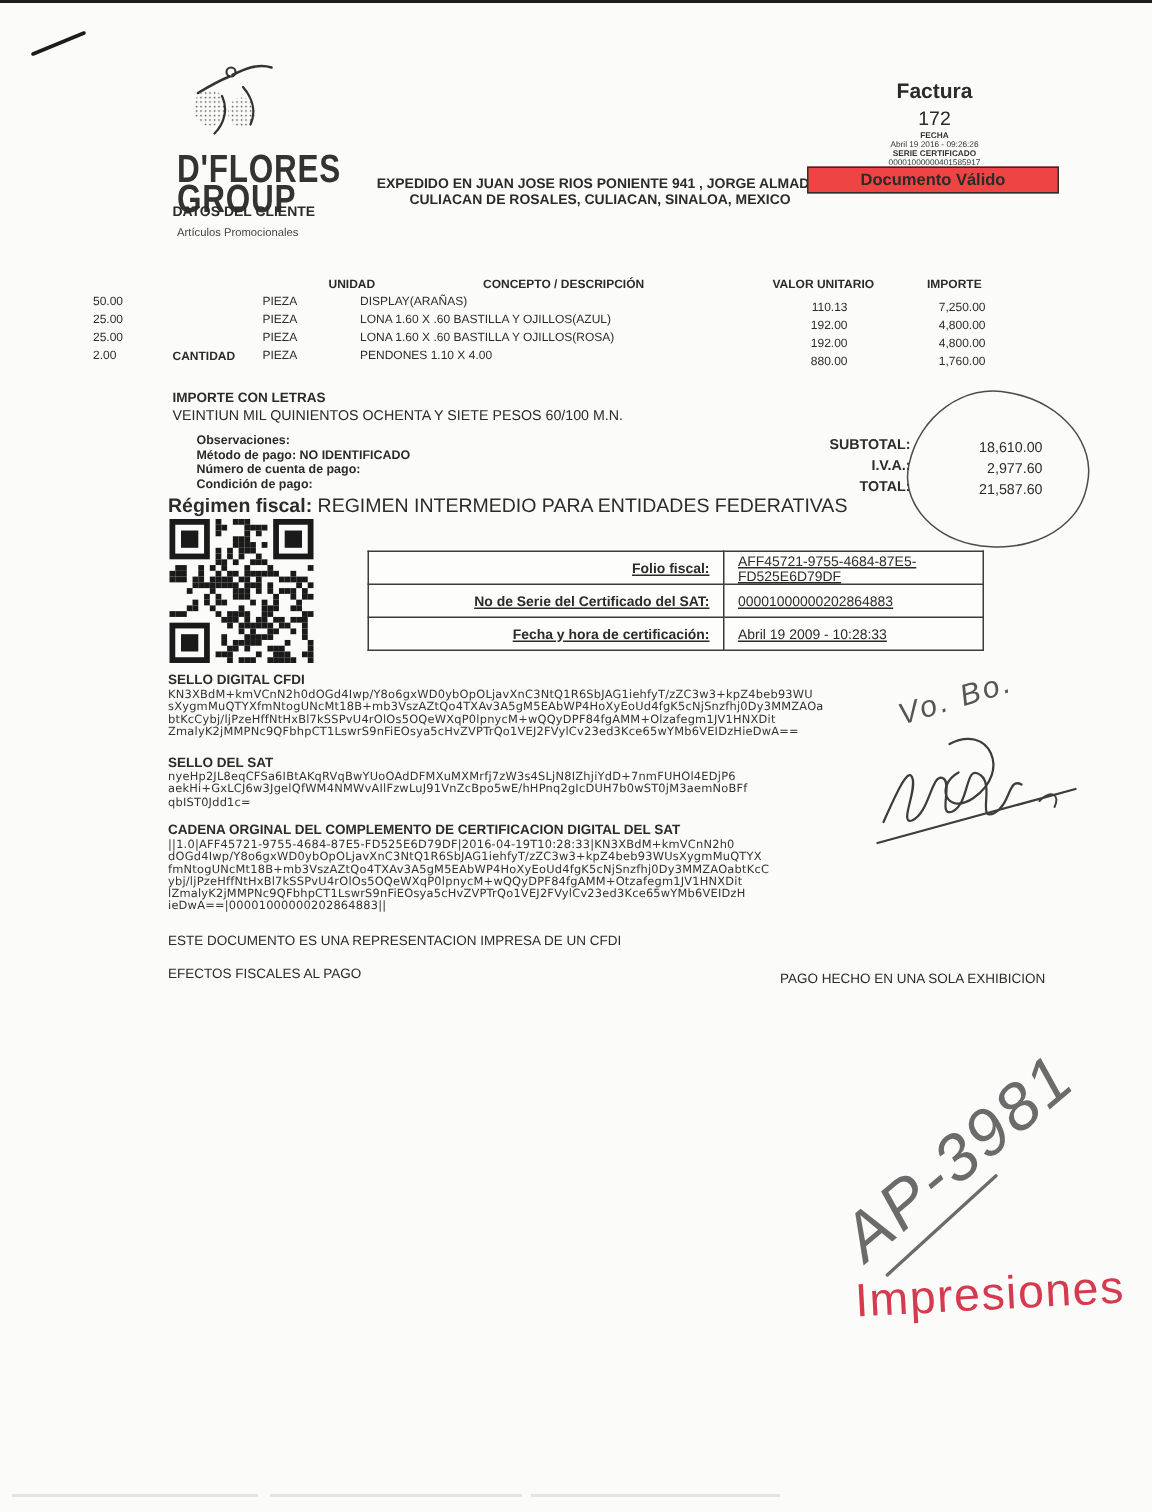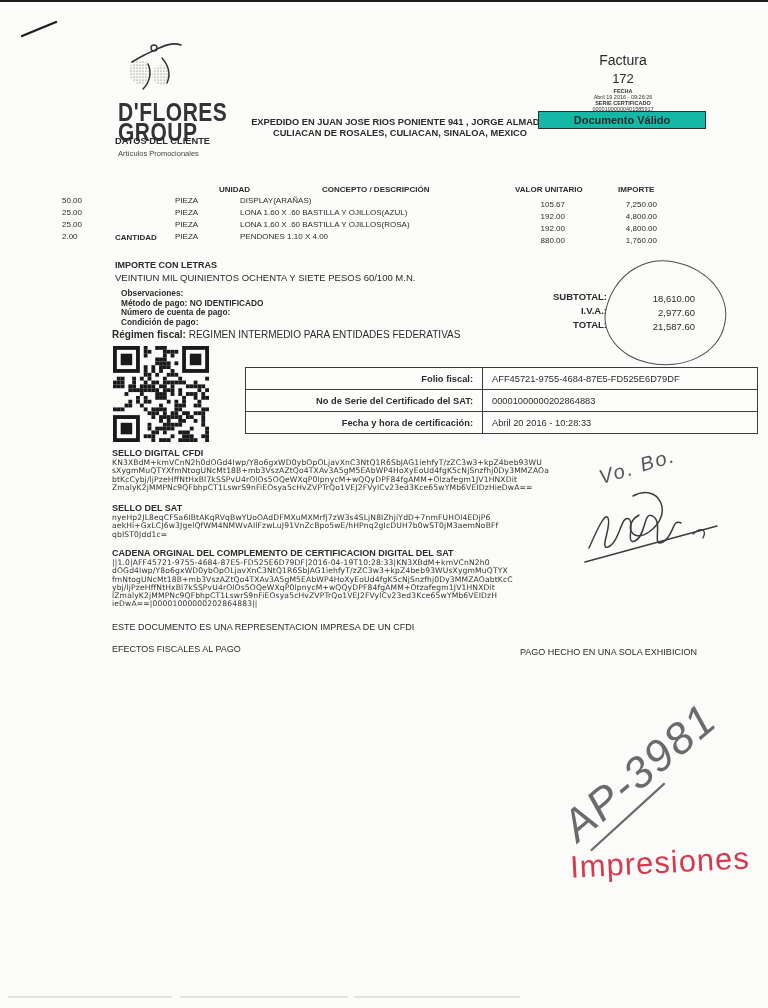--- a/index.html
+++ b/index.html
@@ -15,47 +15,47 @@
   .logo-tag{font-size:7.5px;margin-top:9px;color:#444;}
   
   .issuer{left:250px;top:47px;width:300px;text-align:center;}
   .issuer-name{font-size:13px;font-weight:bold;letter-spacing:.3px;}
   .issuer-rfc{font-size:9px;font-weight:bold;margin-top:2px;}
   .issuer-addr{font-size:8.8px;font-weight:bold;color:#3a3a3a;line-height:10.5px;margin-top:1px;}
   .issuer-tel{font-size:10px;font-weight:bold;margin-top:1px;}
   .expedido{left:235px;top:117px;width:330px;text-align:center;font-size:9.3px;font-weight:bold;line-height:11px;}
   
   .fact{left:540px;top:52px;width:166px;text-align:center;}
-  .fact-type{font-size:14px;font-weight:normal;}
+  .fact-type{font-size:14px;font-weight:bold;}
   .fact-folio{font-size:13px;margin-top:3px;}
   .fact-tiny{font-size:5.5px;line-height:6px;margin-top:2px;color:#333;}
   .badge{left:538px;top:111px;width:166px;height:16px;border:1.3px solid #2f2f2f;
-         font-size:11px;font-weight:bold;text-align:center;line-height:16px;background:#14b8a6;}
+         font-size:11px;font-weight:bold;text-align:center;line-height:16px;background:#ef4444;}
   
   .client{left:115px;top:136px;width:330px;font-size:9.3px;line-height:10.8px;}
   
   .th{font-size:8px;font-weight:bold;}
   .td{font-size:8px;}
   .item-row{left:0;width:768px;height:14px;}
   .cell-cant{left:62px;}
   .cell-uni{left:175px;}
   .cell-con{left:240px;}
   .cell-vu{left:480px;width:85px;text-align:right;top:4px;}
   .cell-imp{left:572px;width:85px;text-align:right;top:4px;}
   
   .letters-h{left:115px;top:260px;font-size:9px;font-weight:bold;}
   .letters-t{left:115px;top:272px;font-size:9.5px;}
-  .payment{left:121px;top:289px;font-size:8.3px;font-weight:bold;line-height:9.6px;}
+  .payment{left:131px;top:289px;font-size:8.3px;font-weight:bold;line-height:9.6px;}
   .tot-lab{left:470px;width:137px;text-align:right;font-size:9.5px;font-weight:bold;}
   .tot-val{left:600px;width:95px;text-align:right;font-size:9.5px;}
   .circle{left:606px;top:261px;width:118px;height:103px;border:1.8px solid #4b4b4b;
           border-radius:48% 52% 58% 45% / 60% 48% 52% 42%;transform:rotate(12deg);}
-  .regimen{left:112px;top:329px;font-size:10px;}
-  
-  .ftable{left:245px;top:367px;width:513px;border-collapse:collapse;}
+  .regimen{left:112px;top:329px;font-size:13px;}
+  
+  .ftable{left:245px;top:367px;width:411px;border-collapse:collapse;text-decoration:underline;}
   .ftable td{border:1.2px solid #3c3c3c;height:21px;font-size:9.3px;padding:0 9px;background:#fdfdfc;}
   .flab{width:218px;text-align:right;font-weight:bold;}
   
   .sec-h{font-size:9px;font-weight:bold;}
   .seal{font-size:7.6px;line-height:8.3px;letter-spacing:.15px;color:#333;font-family:"DejaVu Sans",sans-serif;}
   
   .foot{font-size:9px;}
   
   .vobo{left:598px;top:455px;font-size:20px;color:#555;transform:rotate(-17deg);font-style:italic;letter-spacing:2px;}
   .ap{left:575px;top:735px;width:190px;height:140px;transform:rotate(-40deg);color:#6b6b6b;
@@ -114,21 +114,21 @@
     <span class="abs th" style="left:219px;text-align:right;">UNIDAD</span>
     <span class="abs th" style="left:322px;">CONCEPTO / DESCRIPCIÓN</span>
     <span class="abs th" style="left:515px;">VALOR UNITARIO</span>
     <span class="abs th" style="left:618px;">IMPORTE</span>
   </div>
 
   <div class="abs item-row" style="top:196px;">
     <span class="abs td cell-cant">50.00</span>
     <span class="abs td cell-uni">PIEZA</span>
     <span class="abs td cell-con">DISPLAY(ARAÑAS)</span>
-    <span class="abs td cell-vu">105.67</span>
+    <span class="abs td cell-vu">110.13</span>
     <span class="abs td cell-imp">7,250.00</span>
   </div>
   <div class="abs item-row" style="top:208px;">
     <span class="abs td cell-cant">25.00</span>
     <span class="abs td cell-uni">PIEZA</span>
     <span class="abs td cell-con">LONA 1.60 X .60 BASTILLA Y OJILLOS(AZUL)</span>
     <span class="abs td cell-vu">192.00</span>
     <span class="abs td cell-imp">4,800.00</span>
   </div>
   <div class="abs item-row" style="top:220px;">
@@ -391,21 +391,21 @@
         <tr>
       <td class="flab">Folio fiscal:</td>
       <td>AFF45721-9755-4684-87E5-FD525E6D79DF</td>
     </tr>
     <tr>
       <td class="flab">No de Serie del Certificado del SAT:</td>
       <td>00001000000202864883</td>
     </tr>
     <tr>
       <td class="flab">Fecha y hora de certificación:</td>
-      <td>Abril 20 2016 - 10:28:33</td>
+      <td>Abril 19 2009 - 10:28:33</td>
     </tr>
   </tbody>
     </table>
 
   <div class="abs sec-h" style="left:112px;top:448px;">SELLO DIGITAL CFDI</div>
   <div class="abs seal ml" style="left:112px;top:459px;width:480px;">KN3XBdM+kmVCnN2h0dOGd4Iwp/Y8o6gxWD0ybOpOLjavXnC3NtQ1R6SbJAG1iehfyT/zZC3w3+kpZ4beb93WU
 sXygmMuQTYXfmNtogUNcMt18B+mb3VszAZtQo4TXAv3A5gM5EAbWP4HoXyEoUd4fgK5cNjSnzfhj0Dy3MMZAOa
 btKcCybj/ljPzeHffNtHxBl7kSSPvU4rOlOs5OQeWXqP0lpnycM+wQQyDPF84fgAMM+Olzafegm1JV1HNXDit
 ZmalyK2jMMPNc9QFbhpCT1LswrS9nFiEOsya5cHvZVPTrQo1VEJ2FVylCv23ed3Kce65wYMb6VEIDzHieDwA==</div>
 

